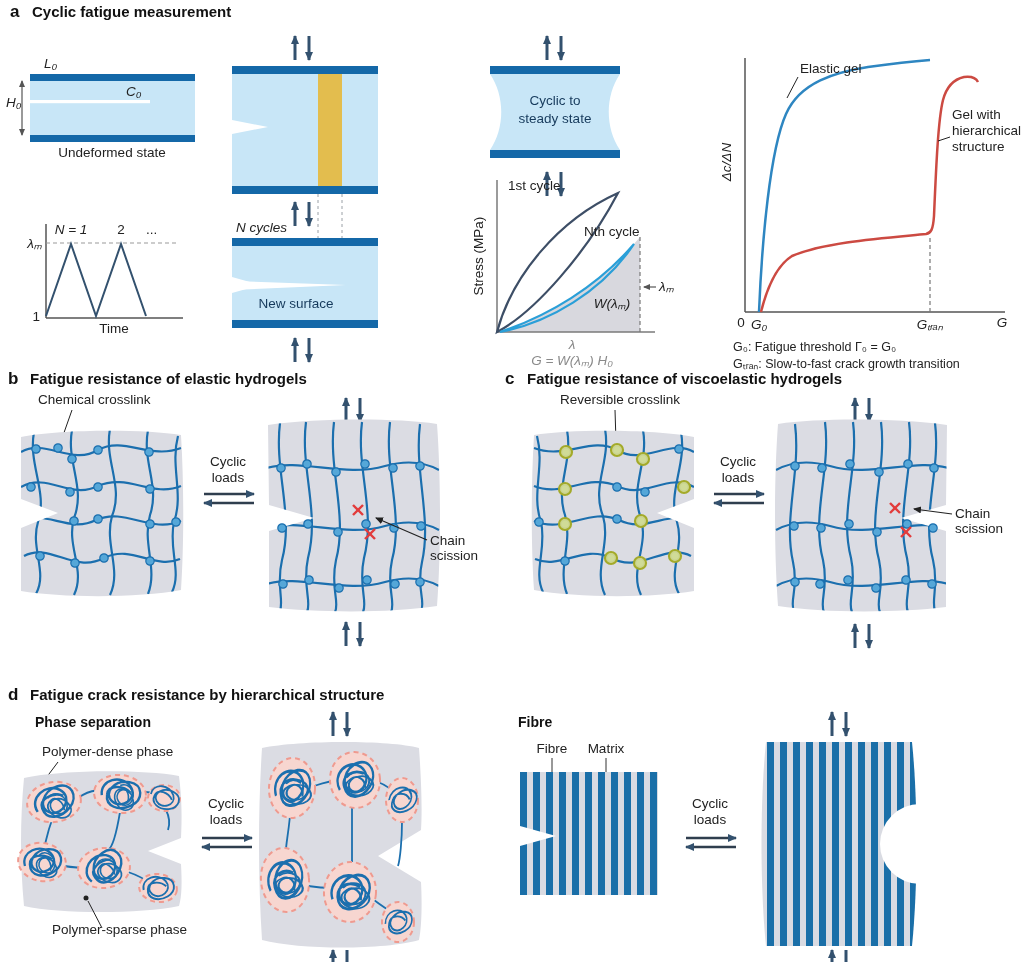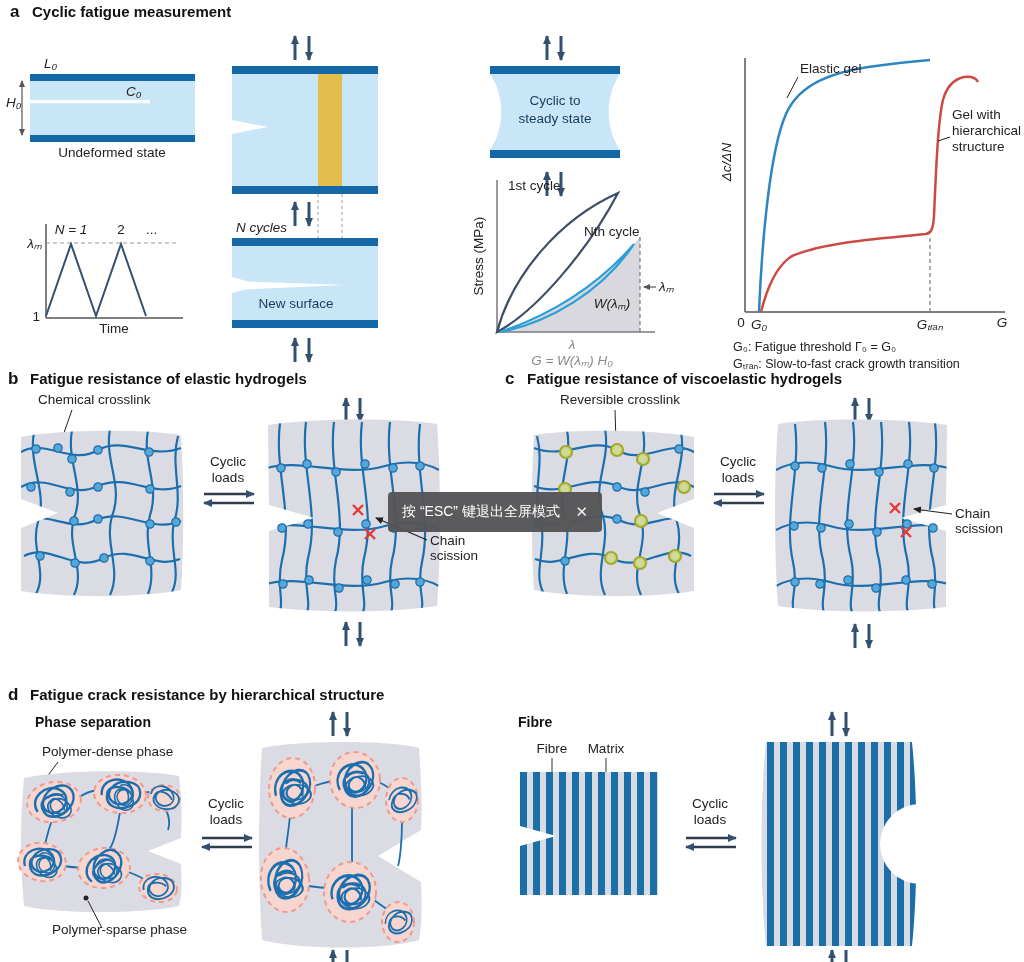--- a/index.html
+++ b/index.html
@@ -403,17 +403,13 @@
       <use href="#loadpair" transform="translate(832,706)"></use>
       <g>
         <path d="M766,742 C760,800 760,888 766,946 L912,946 C918,888 918,800 912,742 Z" fill="url(#stripes)"></path>
         <circle cx="920" cy="844" r="40" fill="#ffffff"></circle>
       </g>
       <use href="#loadpair" transform="translate(832,944)"></use>
     </g>
   </g>
 </svg>
 
-<div class="toast">
-  <span>按 “ESC” 键退出全屏模式</span>
-  <span class="toast-close">✕</span>
 </div>
-</div>
 
 </body></html>

